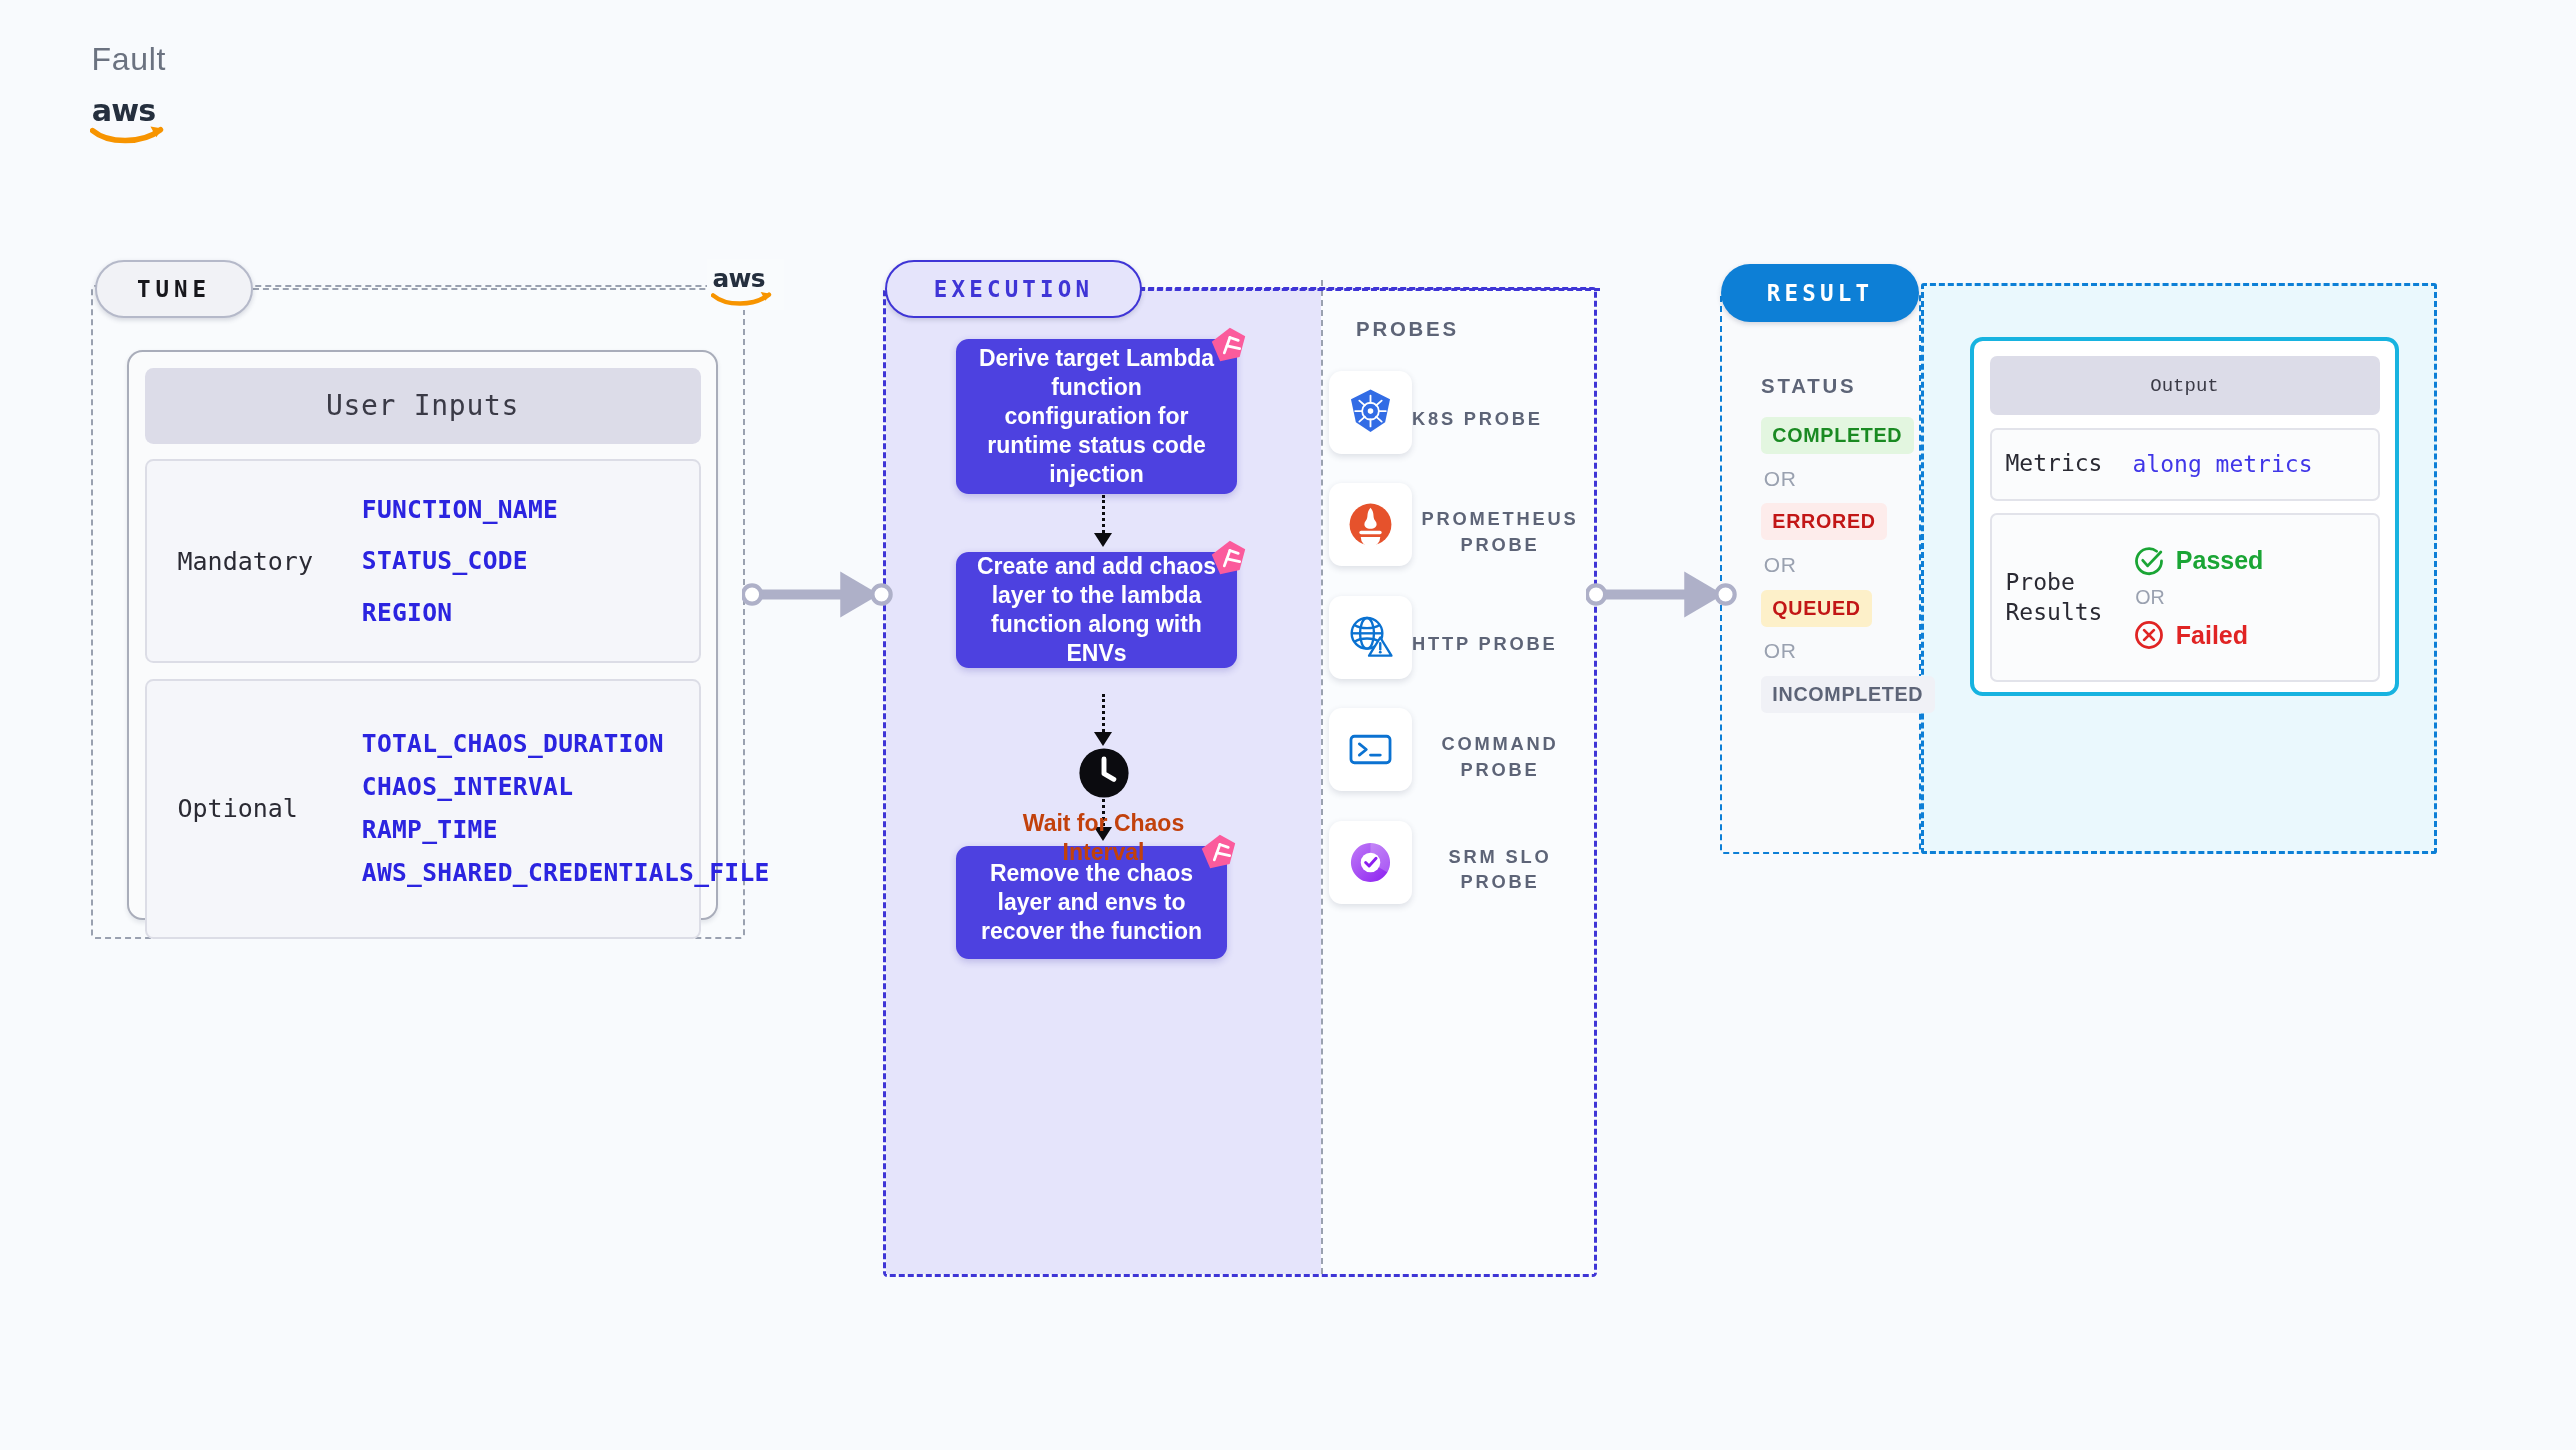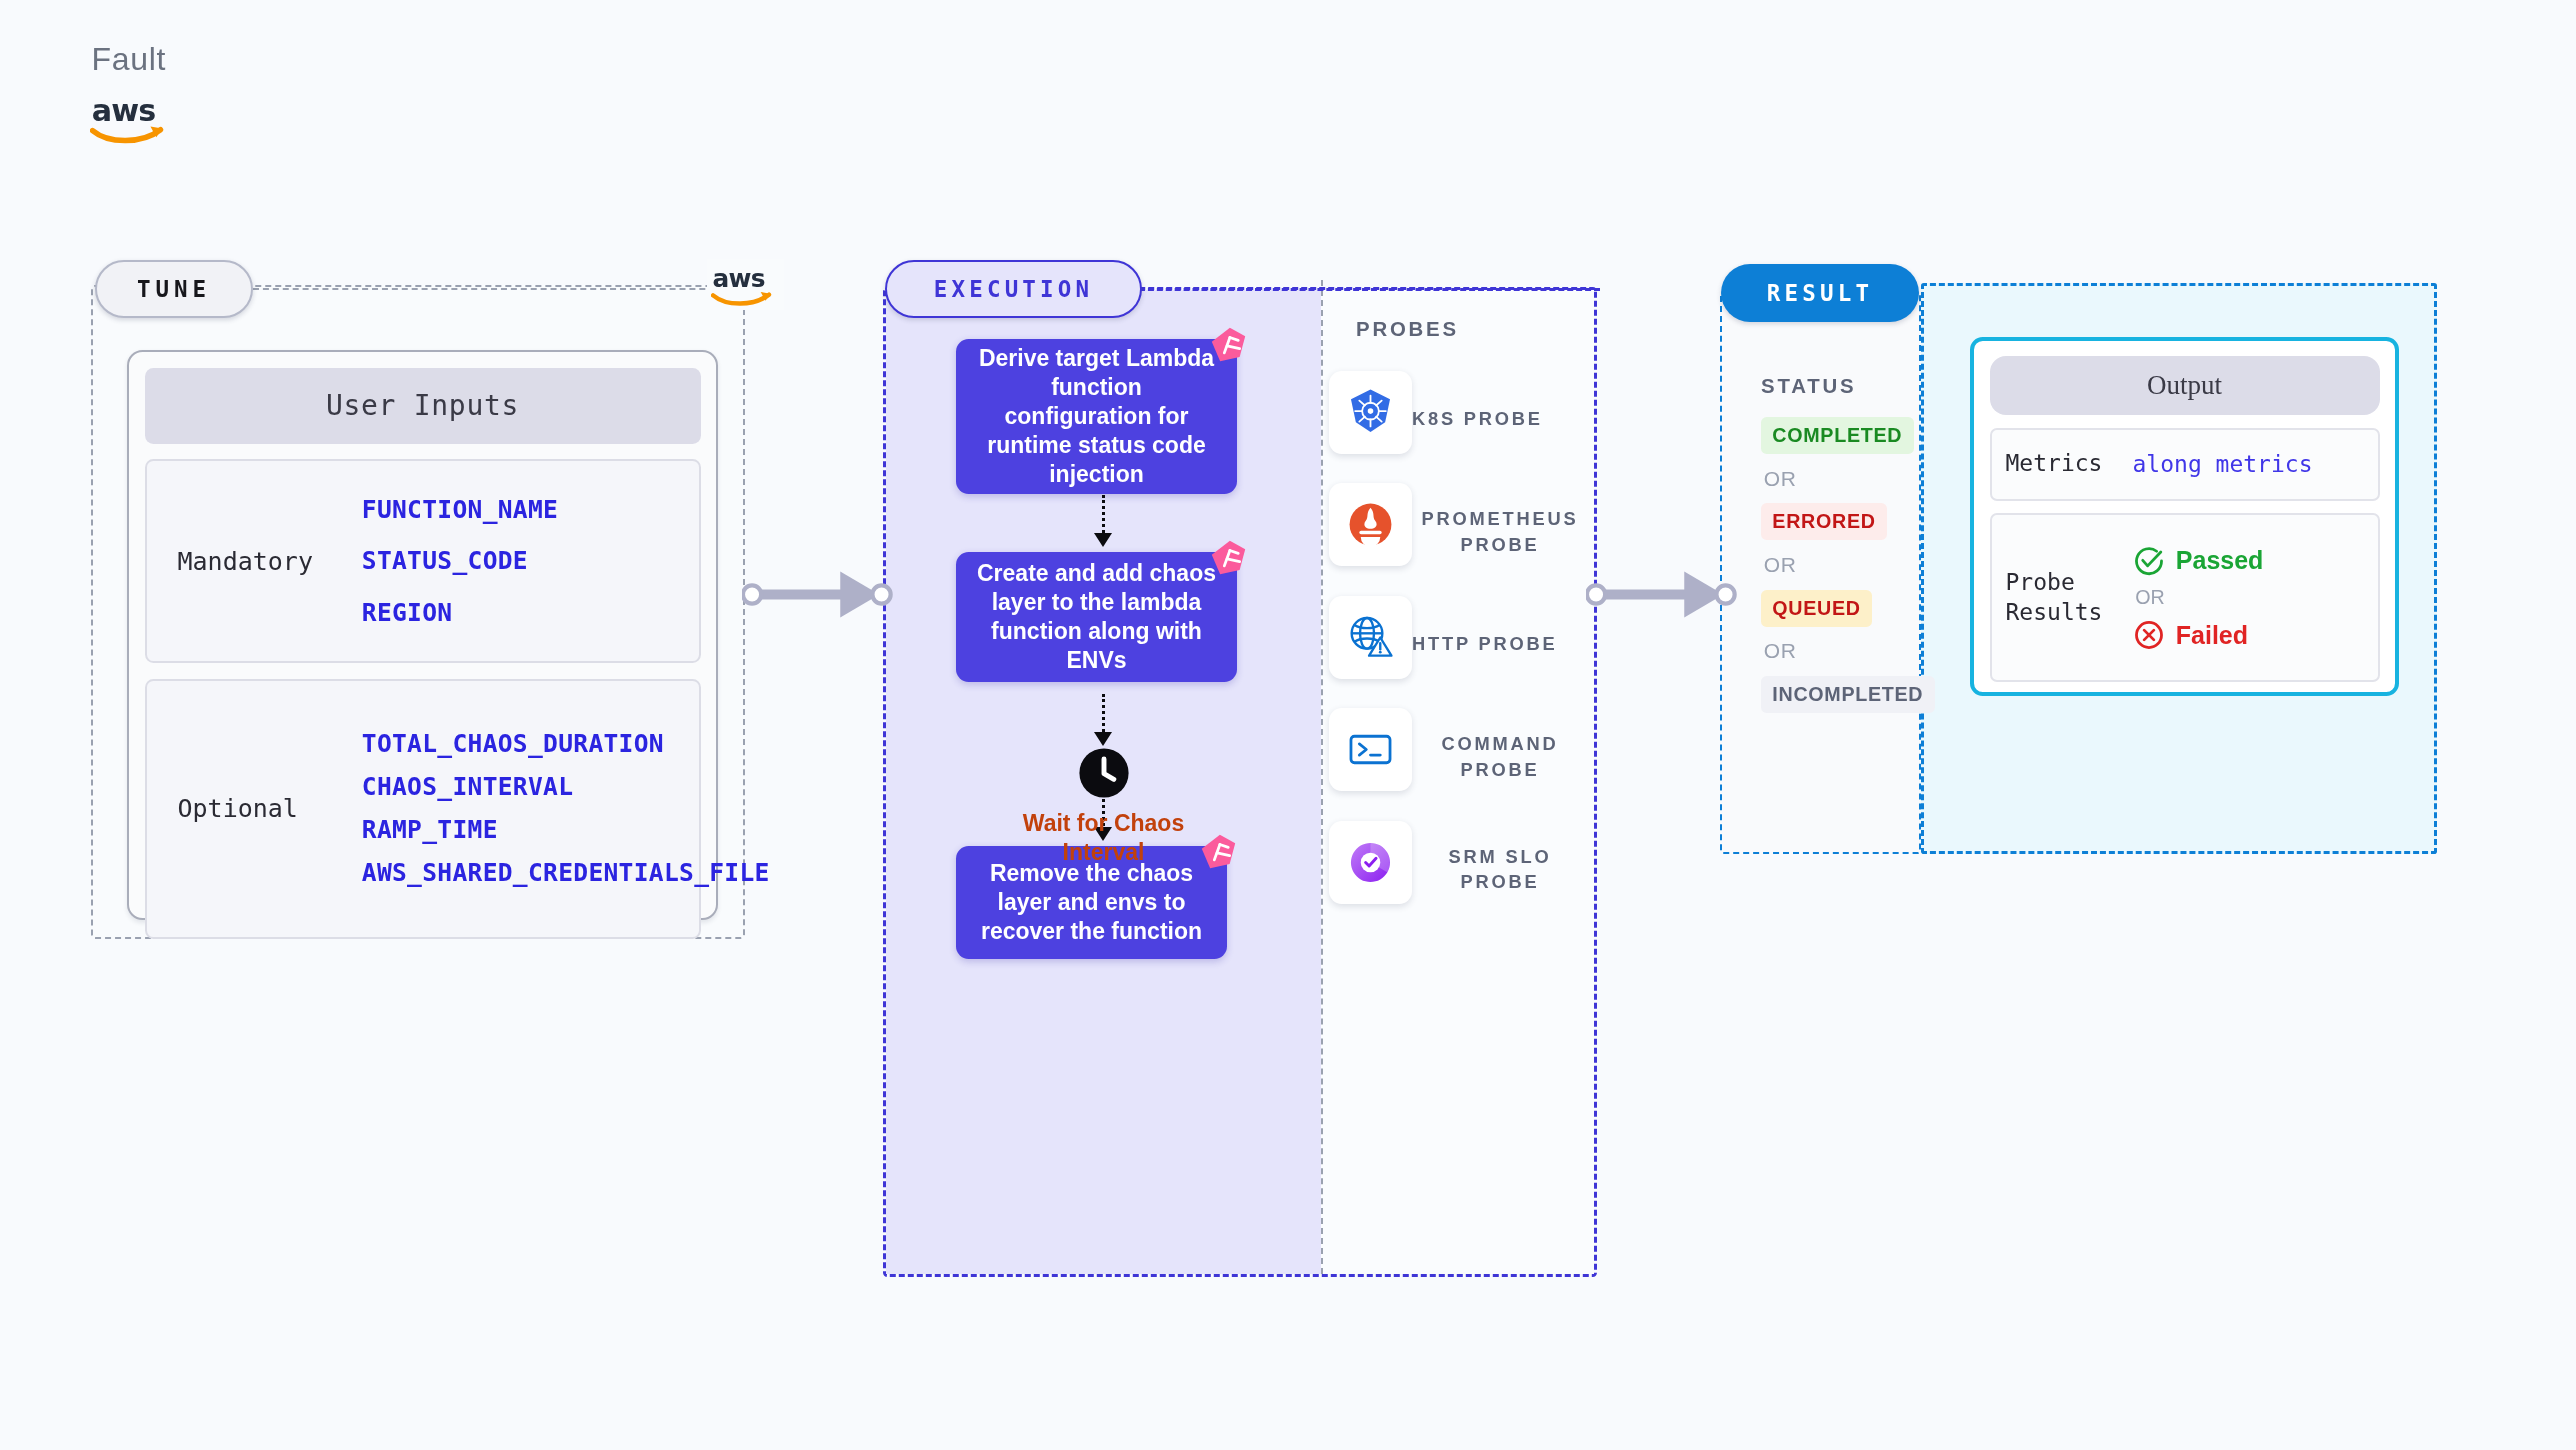--- a/index.html
+++ b/index.html
@@ -125,21 +125,21 @@
     display:flex; align-items:center; justify-content:center;
     text-align:center; padding:18.3px 19.7px;
     box-shadow:0 2.8px 7px rgba(50,40,170,.22);
   }
   .corner-flag{
     position:absolute; right:-11.3px; top:-14px; width:39px; height:39px; z-index:3;
   }
   .corner-flag svg{ width:100%; height:100%; display:block; }
 
   #step1{ left:70px; top:49px; width:281px; height:155px; }
-  #step2{ left:70px; top:262px; width:281px; height:130px; }
+  #step2{ left:70px; top:262px; width:281px; height:116px; }
   #step3{ left:70px; top:556px; width:271px; height:113px; }
 
   .flow-arrow{ position:absolute; left:217px; width:0; z-index:4; }
   .flow-arrow .line{
     position:absolute; left:-1.4px; top:0; width:0; height:100%;
     border-left:3.5px dotted #0b0b0f;
   }
   .flow-arrow .head{
     position:absolute; left:-9.1px; bottom:-2.8px;
     width:0; height:0; border-left:9.1px solid transparent;
@@ -213,23 +213,23 @@
   .or-sep{
     font-size:21px; color:#9aa1b0; margin:12.7px 0 12.7px 2.8px; letter-spacing:0.7px;
   }
 
   #output-card{
     position:absolute; left:46px; top:51px; width:429px; height:359px;
     background:#fff; border:4.2px solid #17b3e0; border-radius:12.7px;
     padding:15.5px;
   }
   #output-header{
-    height:59px; background:#dcdce8; border-radius:16px;
+    height:59px; background:#dcdce8; border-radius:7px;
     display:flex; align-items:center; justify-content:center;
-    font-family:Liberation Serif, serif; font-size:27px; color:#3a3a46;
+    font-family:Liberation Mono, monospace; font-size:19px; color:#3a3a46;
   }
   .out-row{
     margin-top:12.7px; border:2.1px solid #e2e3ea; border-radius:7px;
     background:#fbfcfd; display:flex; align-items:center; padding:15.5px 14px;
   }
   .out-label{
     font-family:"DejaVu Sans Mono", monospace; font-size:23px; color:#2a2a33;
     width:127px; flex:none; line-height:1.3;
   }
   .out-metric{

